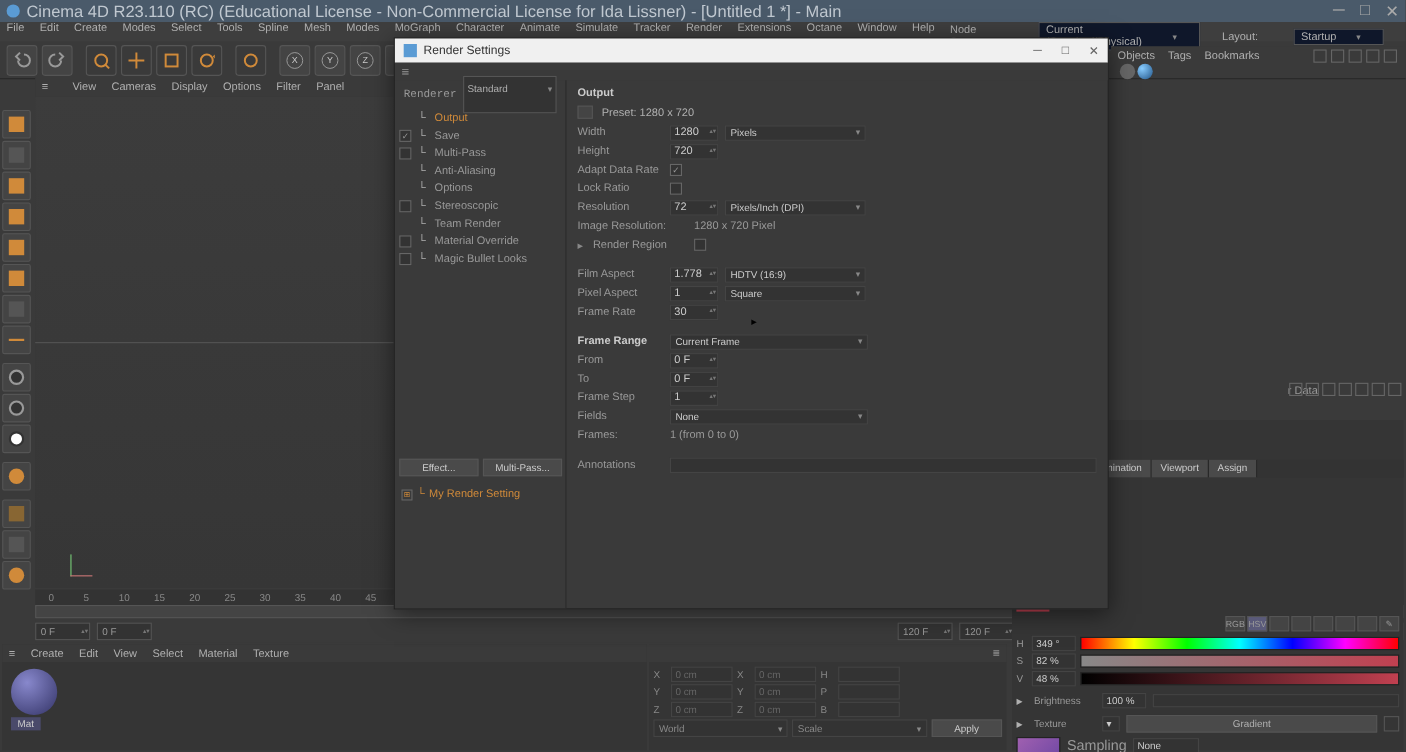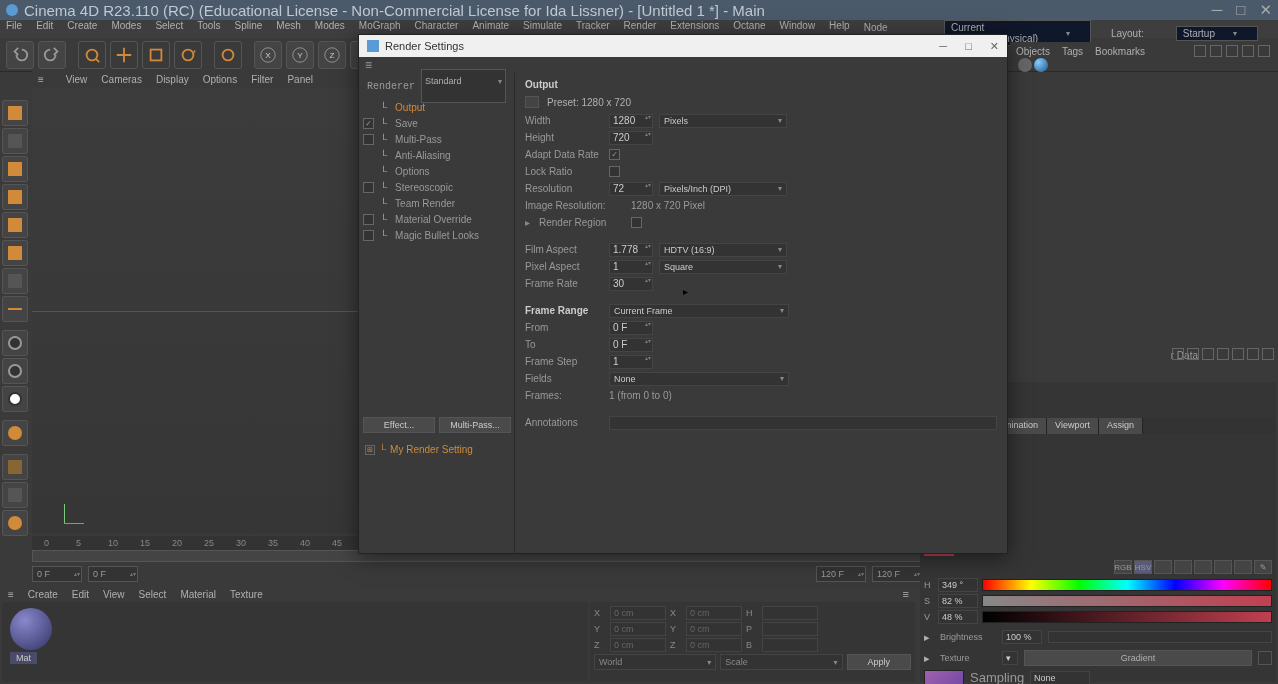--- a/index.html
+++ b/index.html
@@ -130,21 +130,21 @@
 .dlgbtns { position:absolute; bottom:120px; left:4px; display:flex; gap:4px; }
 .dlgbtns .db { width:72px; height:16px; background:#4a4a4a; border:1px solid #555; font-size:9px; display:flex; align-items:center; justify-content:center; color:#ccc; }
 .myset { position:absolute; bottom:98px; left:6px; font-size:10px; color:#d08a3a; display:flex; align-items:center; gap:4px; }
 .myset .ex { width:10px; height:10px; border:1px solid #666; font-size:7px; display:flex; align-items:center; justify-content:center; }
 
 .dlgright { flex:1; padding:6px 10px; font-size:10px; overflow:auto; }
 .dlgright .hdr { font-weight:bold; color:#ccc; margin-bottom:6px; }
 .dlgright .row { display:flex; align-items:center; height:17px; gap:6px; }
 .dlgright .row .lbl { width:78px; color:#999; }
 .dlgright .row .lbl.b { font-weight:bold; color:#ccc; }
-.dlgright .row .nf { width:44px; height:14px; background:#333; border:1px solid #444; color:#ccc; padding:0 3px; display:flex; align-items:flex-start; position:relative; }
+.dlgright .row .nf { width:44px; height:14px; background:#333; border:1px solid #444; color:#ccc; padding:0 3px; display:flex; align-items:center; position:relative; }
 .dlgright .row .nf .sp { position:absolute; right:1px; display:flex; flex-direction:column; font-size:6px; line-height:5px; color:#777; }
 .dlgright .row .dd { width:128px; height:14px; background:#333; border:1px solid #444; color:#ccc; padding:0 4px; display:flex; align-items:center; justify-content:space-between; font-size:9px; }
 .dlgright .row .ck { width:11px; height:11px; border:1px solid #666; background:#333; display:flex; align-items:center; justify-content:center; font-size:8px; color:#999; }
 .dlgright .row .ck.chk::after { content:"✓"; }
 .dlgright .row .txt { color:#999; }
 .dlgright .gap { height:10px; }
 .dlgright .preset { display:flex; align-items:center; gap:8px; margin-bottom:4px; }
 .dlgright .preset .pb { width:14px; height:12px; background:#444; border:1px solid #555; }
 .cursor-ptr { position:absolute; top:286px; left:683px; font-size:10px; color:#000; pointer-events:none; }
 

